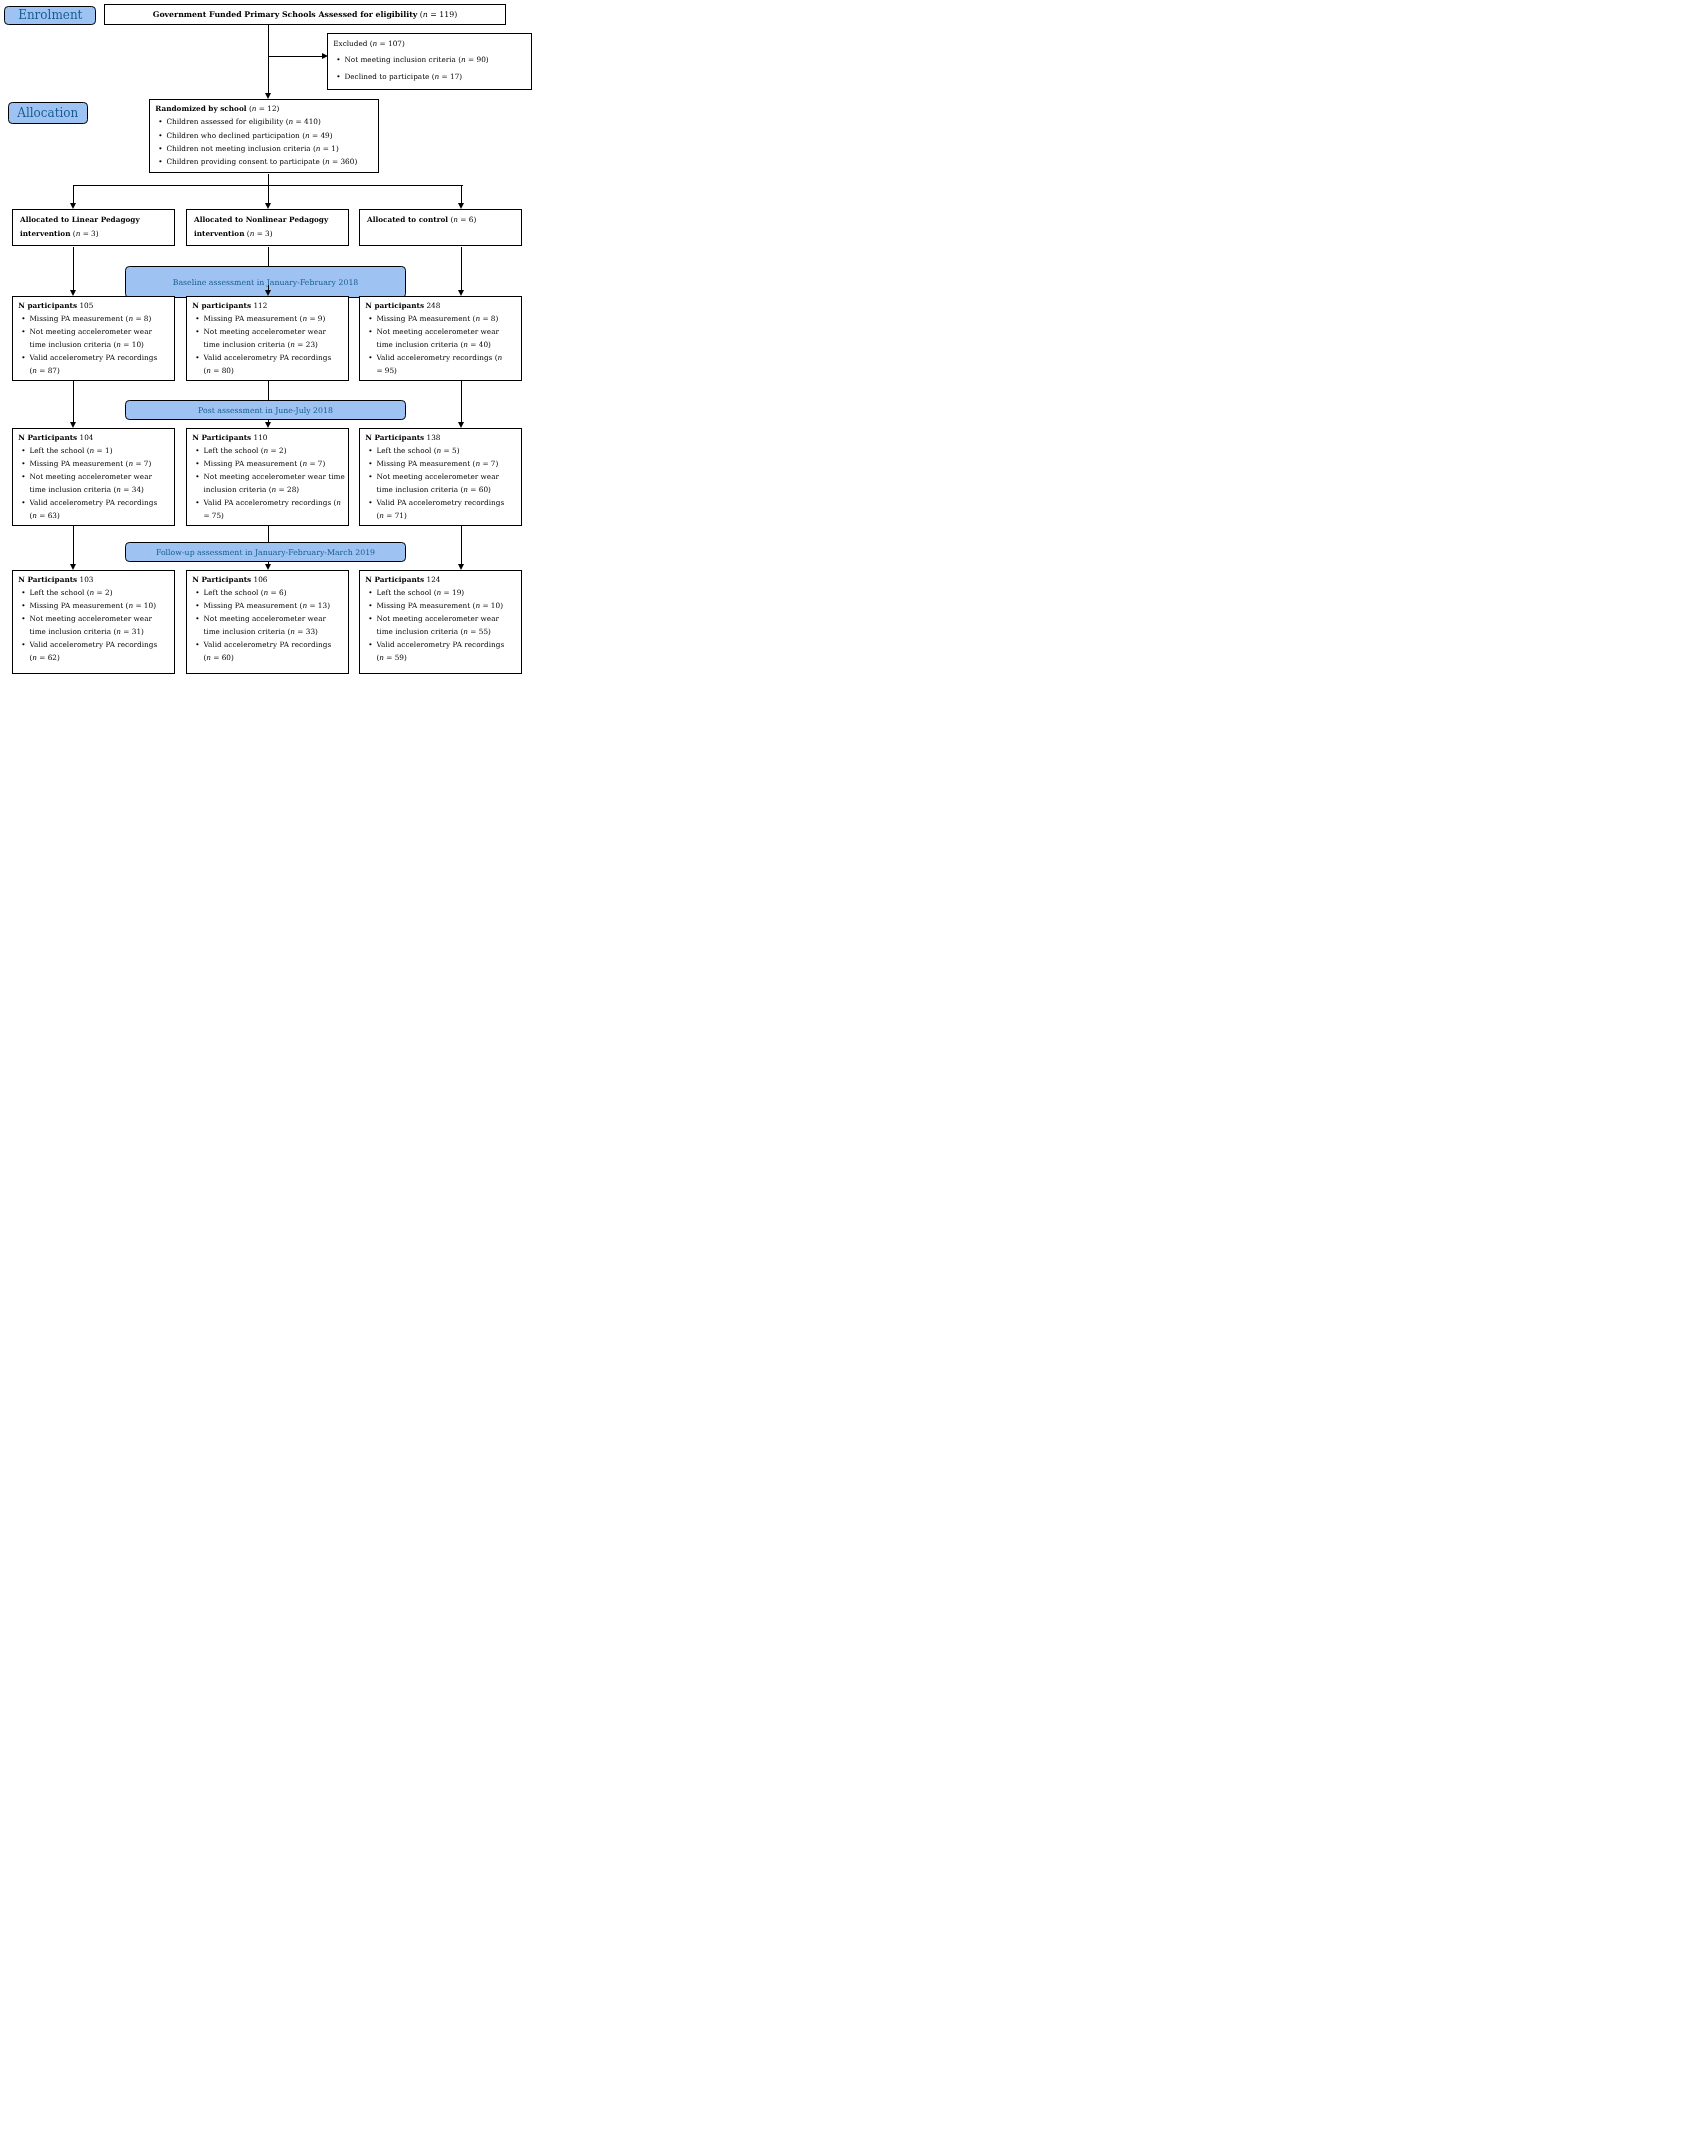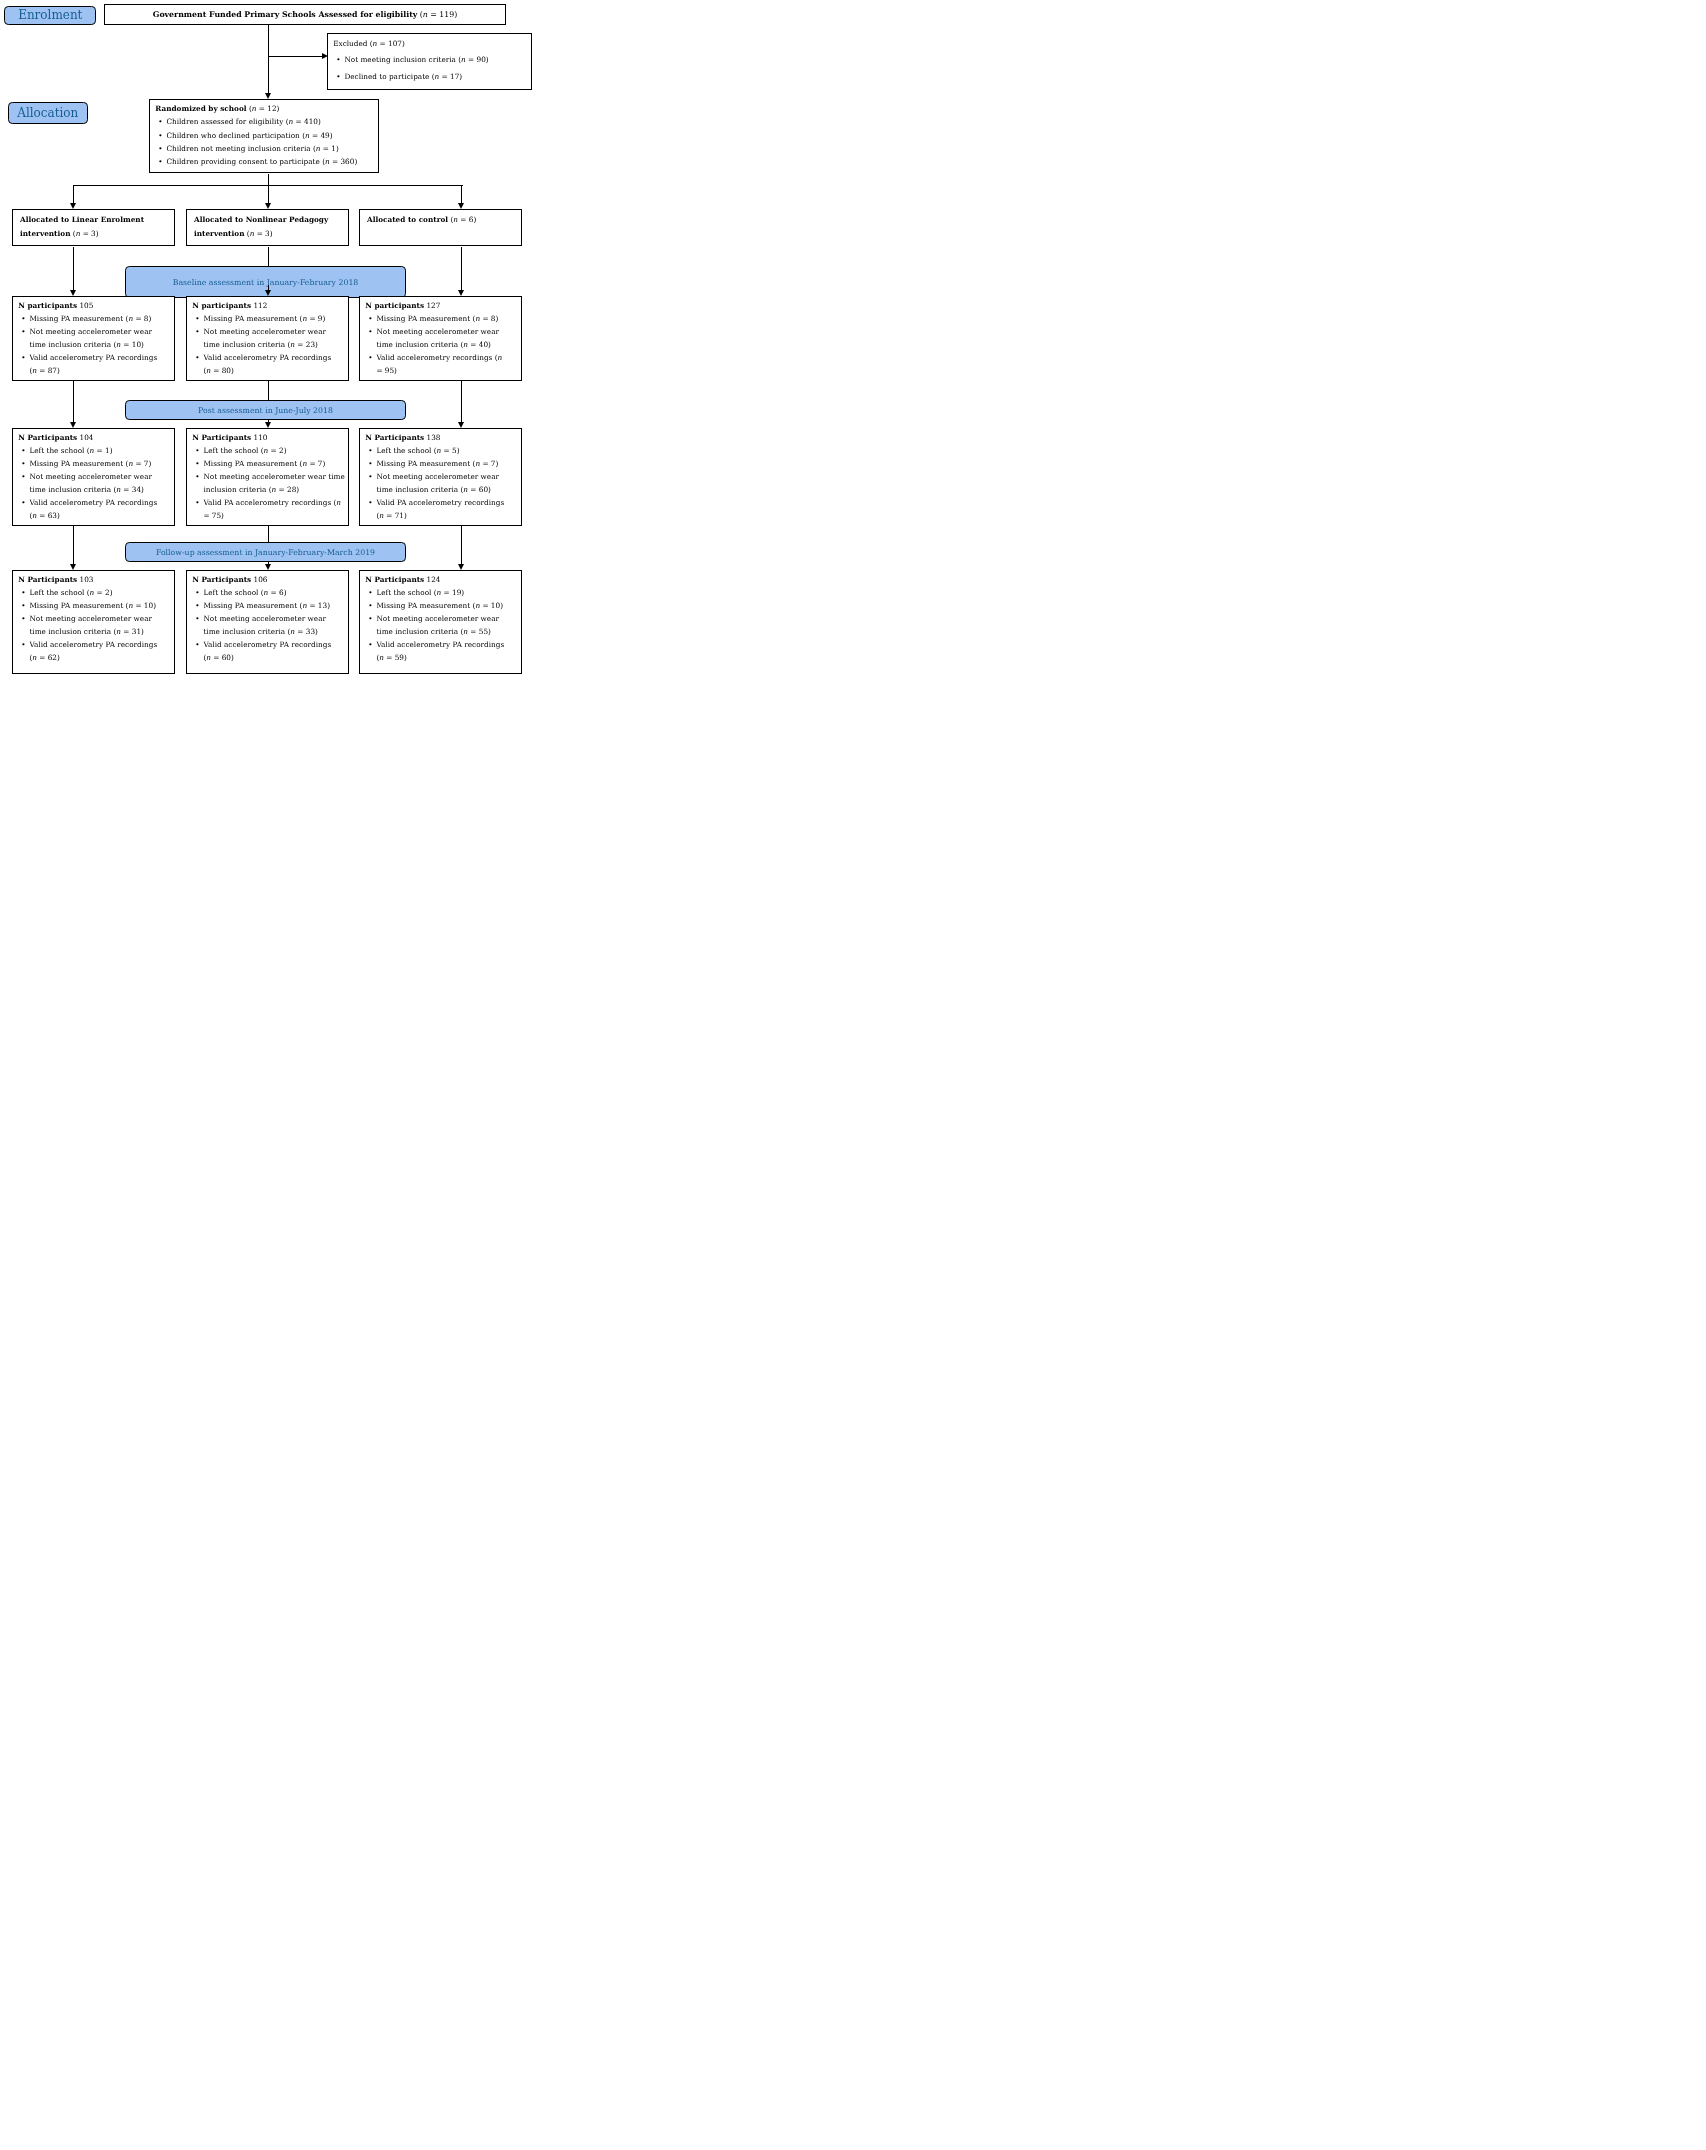--- a/index.html
+++ b/index.html
@@ -100,21 +100,21 @@
   <div class="vline" style="left:268px;top:174px;height:13px;"></div>
   <div class="hline" style="left:73px;top:185px;width:390px;"></div>
   <div class="vline" style="left:73px;top:185px;height:18.6px;"></div>
   <div class="arrow-down" style="left:70px;top:203px;"></div>
   <div class="vline" style="left:268px;top:185px;height:18.6px;"></div>
   <div class="arrow-down" style="left:265px;top:203px;"></div>
   <div class="vline" style="left:461px;top:185px;height:18.6px;"></div>
   <div class="arrow-down" style="left:458px;top:203px;"></div>
 
   <div class="box galloc" style="left:12px;top:209px;width:163px;height:37px;">
-    <span class="b">Allocated to Linear Enrolment intervention</span>
+    <span class="b">Allocated to Linear Pedagogy intervention</span>
     <span class="b" style="font-weight:400;">(<i>n</i> = 3)</span>
   </div>
   <div class="box galloc" style="left:186px;top:209px;width:163px;height:37px;">
     <span class="b">Allocated to Nonlinear Pedagogy intervention</span>
     <span>(<i>n</i> = 3)</span>
   </div>
   <div class="box galloc" style="left:359px;top:209px;width:163px;height:37px;">
     <span class="b">Allocated to control</span>
     <span>(<i>n</i> = 6)</span>
   </div>
@@ -145,21 +145,21 @@
       <span class="b">N participants</span>
       <span>112</span>
     </div>
     <div class="bullet">Missing PA measurement (<i>n</i> = 9)</div>
     <div class="bullet">Not meeting accelerometer wear time inclusion criteria (<i>n</i> = 23)</div>
     <div class="bullet">Valid accelerometry PA recordings (<i>n</i> = 80)</div>
   </div>
   <div class="box pad" style="left:359px;top:296px;width:163px;height:85px;padding-right:10.4px;">
     <div class="bhead">
       <span class="b">N participants</span>
-      <span>127</span>
+      <span>248</span>
     </div>
     <div class="bullet">Missing PA measurement (<i>n</i> = 8)</div>
     <div class="bullet">Not meeting accelerometer wear time inclusion criteria (<i>n</i> = 40)</div>
     <div class="bullet">Valid accelerometry recordings (<i>n</i> = 95)</div>
   </div>
 
   <div class="vline" style="left:73px;top:381px;height:41px;"></div>
   <div class="arrow-down" style="left:70px;top:422px;"></div>
   <div class="vline" style="left:461px;top:381px;height:41px;"></div>
   <div class="arrow-down" style="left:458px;top:422px;"></div>

